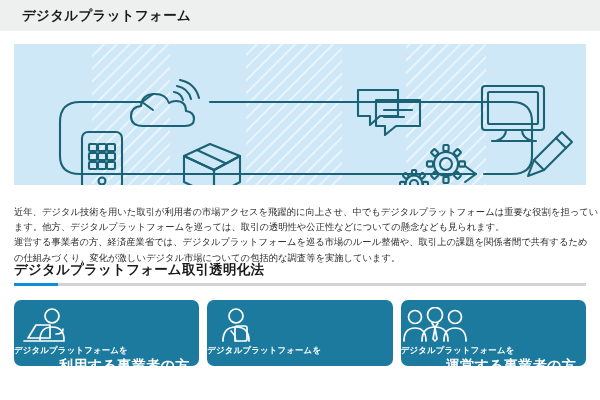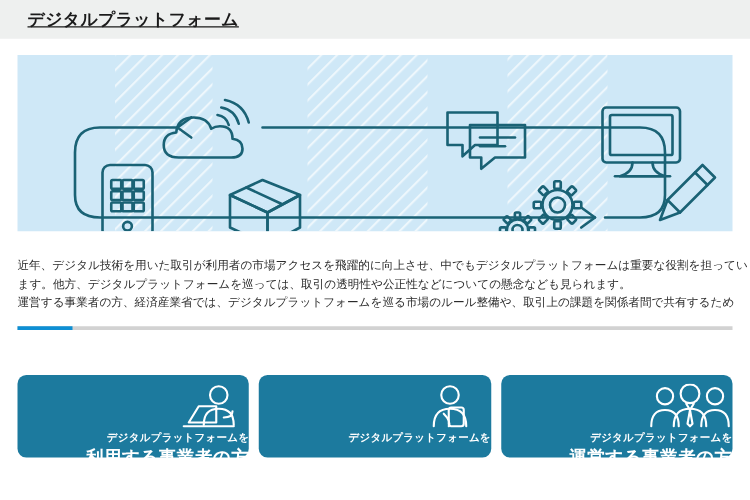--- a/index.html
+++ b/index.html
@@ -14,21 +14,20 @@
   
   .top-header {
     position: absolute; left: 0; top: 0; width: 600px; height: 31px;
     background: #eef0ef;
     display: flex; align-items: center;
   }
   .top-header-title {
     margin-left: 22px;
     font-size: 13.5px; font-weight: bold; color: #1a1a1a;
     letter-spacing: .3px;
-    text-decoration: underline;
   }
 
   
   .hero-wrap {
     position: absolute; left: 14px; top: 44px; width: 572px; height: 141px;
     background: #cfe8f7;
     overflow: hidden;
   }
   .hero-svg { position: absolute; left: 0; top: 0; }
   .hero-title {
@@ -65,21 +64,21 @@
   
   .cards {
     position: absolute; left: 14px; top: 300px; width: 572px; height: 88px;
     display: flex; gap: 8px;
   }
   .card {
     flex: 1 1 0; height: 66px;
     background: #1c7a9e;
     border-radius: 7px;
     display: flex; flex-direction: column;
-    align-items: flex-end; justify-content: flex-start;
+    align-items: flex-start; justify-content: flex-start;
     padding-top: 7px;
     cursor: pointer;
   }
   .card-icon { height: 36px; display: flex; align-items: center; justify-content: center; }
   .card-line1 {
     font-size: 8.4px; font-weight: bold; color: #ffffff;
     letter-spacing: .2px; margin-top: 2px; white-space: nowrap;
   }
   .card-line2 {
     font-size: 14px; font-weight: bold; color: #ffffff;
@@ -198,23 +197,25 @@
         </g>
       </g>
     </svg>
 
   </div>
 
   <div class="body-copy">
     <p>近年、デジタル技術を用いた取引が利用者の市場アクセスを飛躍的に向上させ、中でもデジタルプラットフォームは重要な役割を担ってい</p>
     <p>ます。他方、デジタルプラットフォームを巡っては、取引の透明性や公正性などについての懸念なども見られます。</p>
     <p>運営する事業者の方、経済産業省では、デジタルプラットフォームを巡る市場のルール整備や、取引上の課題を関係者間で共有するため</p>
+    <p>の仕組みづくり、変化が激しいデジタル市場についての包括的な調査等を実施しています。</p>
   </div>
 
   <div class="section-head">
+    <div class="section-head-text">デジタルプラットフォーム取引透明化法</div>
     <div class="section-rule"></div>
   </div>
 
   <div class="cards">
 
     <div class="card">
       <div class="card-icon">
         <svg width="62" height="36" viewBox="0 0 62 36" fill="none" stroke="#ffffff" stroke-width="1.7" stroke-linecap="round" stroke-linejoin="round">
           <circle cx="38" cy="9" r="7"></circle>
           <path d="M26 33 q0 -13 12 -13 q12 0 12 13"></path>

